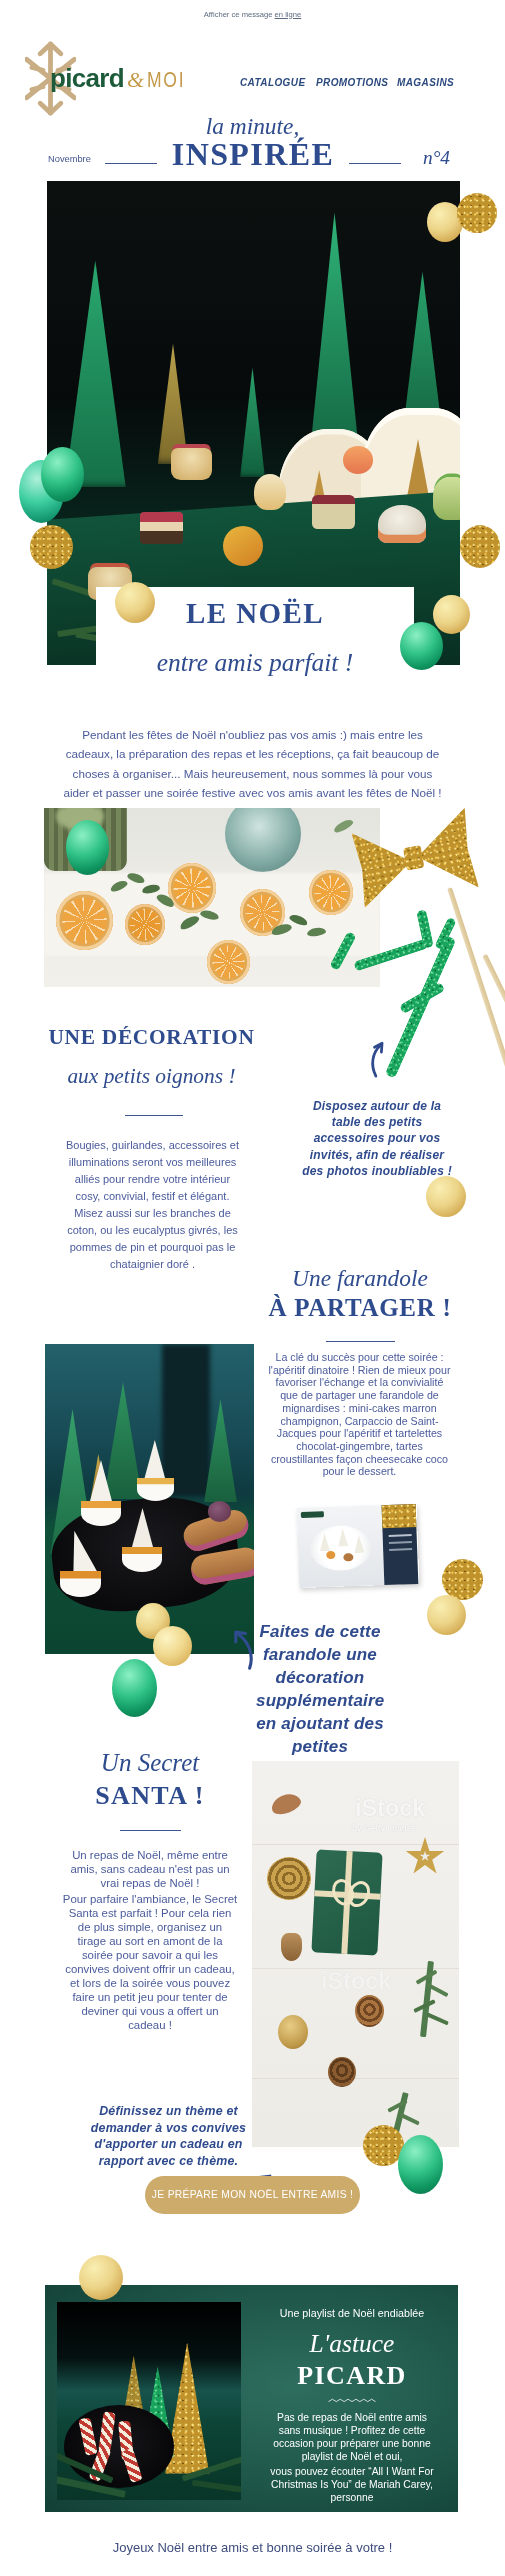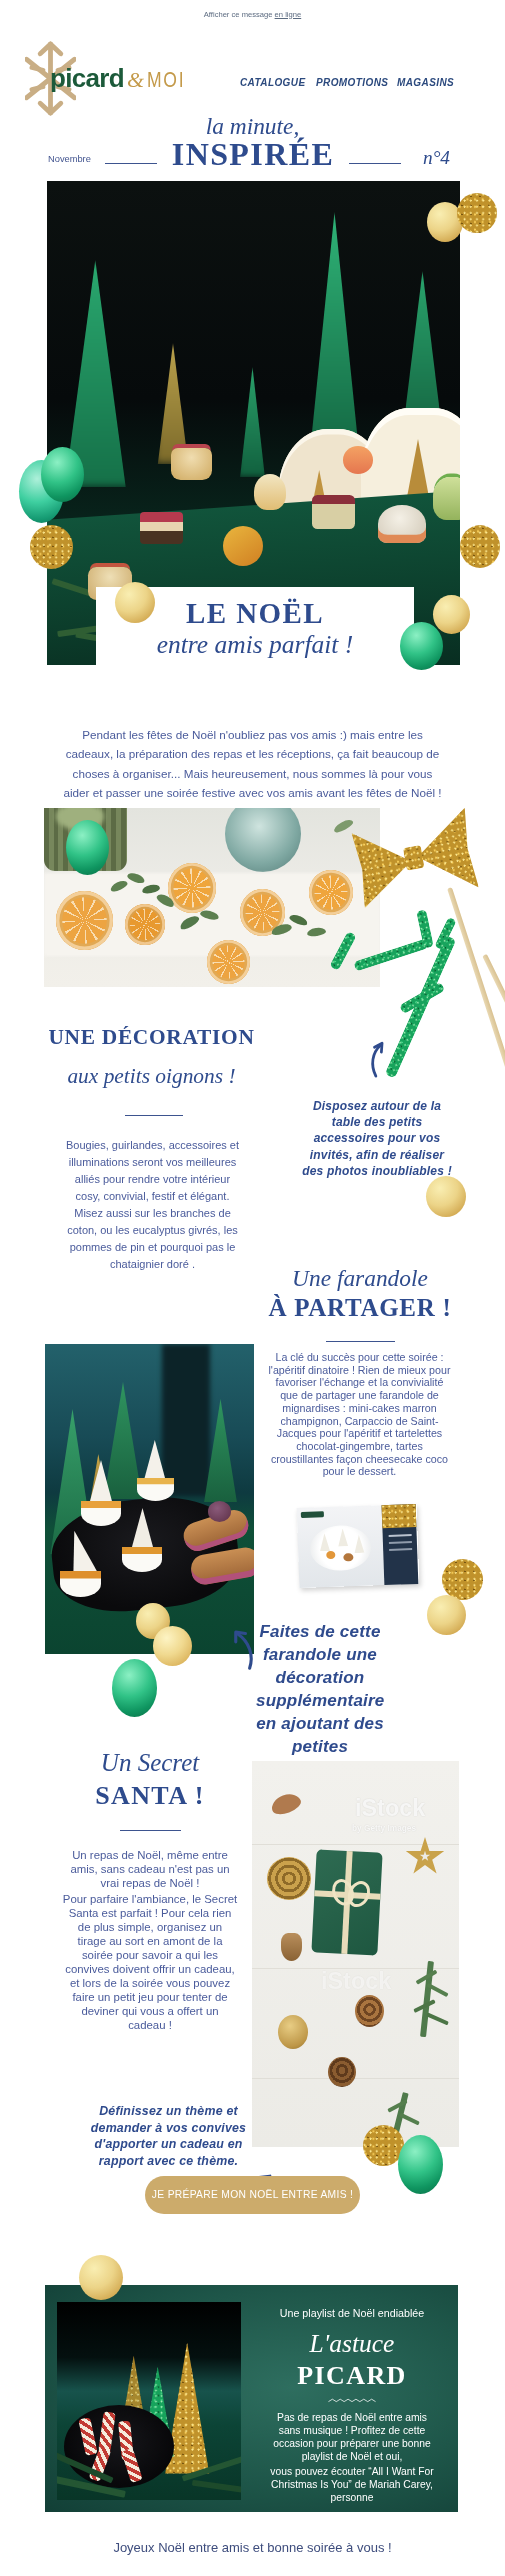--- a/index.html
+++ b/index.html
@@ -117,21 +117,21 @@
 
   <div class="abs disc gold-disc" style="left:427px;top:202px;width:36px;height:40px;"></div>
   <div class="abs disc gold-glitter" style="left:457px;top:193px;width:40px;height:40px;"></div>
   <div class="abs disc teal-bauble" style="left:19.3px;top:460px;width:45px;height:63px;"></div>
   <div class="abs disc green-bauble" style="left:41px;top:447px;width:43px;height:55px;"></div>
   <div class="abs disc gold-glitter" style="left:30px;top:525px;width:43px;height:44px;"></div>
   <div class="abs disc gold-glitter" style="left:460px;top:525px;width:40px;height:43px;"></div>
 
   <div class="abs" style="left:96px;top:587px;width:318px;height:103px;background:#fff;">
     <div class="serif navy center" style="margin-top:9.6px;font-size:29px;font-weight:bold;letter-spacing:1.4px;">LE NOËL</div>
-    <div class="serif navy center" style="margin-top:0;font-size:25.5px;font-style:italic;">entre amis parfait !</div>
+    <div class="serif navy center" style="margin-top:18px;font-size:25.5px;font-style:italic;">entre amis parfait !</div>
   </div>
   <div class="abs disc gold-disc" style="left:115px;top:582px;width:40px;height:41px;"></div>
   <div class="abs disc gold-disc" style="left:433px;top:595px;width:37px;height:39px;"></div>
   <div class="abs disc green-bauble" style="left:400px;top:622px;width:43px;height:48px;"></div>
 
   <div class="abs body-text center" style="left:62px;top:725px;width:381px;font-size:11.7px;line-height:19.3px;">Pendant les fêtes de Noël n'oubliez pas vos amis :) mais entre les cadeaux, la préparation des repas et les réceptions, ça fait beaucoup de choses à organiser... Mais heureusement, nous sommes là pour vous aider et passer une soirée festive avec vos amis avant les fêtes de Noël !</div>
 
   <div class="photo" style="left:44px;top:808px;width:336px;height:179px;background:linear-gradient(180deg,#e3e4de 0%,#ecebe6 40%,#f2f0ea 100%);">
     <div class="abs" style="left:0;top:0;width:83px;height:63px;background:repeating-linear-gradient(90deg,#5c6b45 0 4.8px,#77875c 4.8px 9.6px);border-radius:0 0 11px 11px;filter:blur(0.7px);"></div>
     <div class="abs" style="left:12.4px;top:-5.5px;width:48px;height:27.6px;background:#9fb07e;border-radius:50%;filter:blur(2.1px);"></div>
@@ -328,16 +328,16 @@
       <div class="serif" style="font-size:26px;font-weight:bold;letter-spacing:1.4px;margin-top:2.8px;">PICARD</div>
       <svg width="110" height="11" viewBox="0 0 160 16" style="margin-top:6.9px;">
         <polyline points="2,12 15,4 28,12 41,4 54,12 67,4 80,12 93,4 106,12 119,4 132,12 145,4 158,12" stroke="#ffffff" stroke-width="2.5" fill="none"></polyline>
       </svg>
       <div style="font-size:10.3px;line-height:13px;margin-top:8.3px;width:172px;">Pas de repas de Noël entre amis sans musique ! Profitez de cette occasion pour préparer une bonne playlist de Noël et oui,</div>
       <div style="font-size:10.3px;line-height:13px;margin-top:2px;width:172px;">vous pouvez écouter “All I Want For Christmas Is You” de Mariah Carey, personne</div>
     </div>
   </div>
   <div class="abs disc gold-disc" style="left:79px;top:2255px;width:44px;height:45px;"></div>
 
-  <div class="abs center" style="left:0;top:2540px;width:505px;font-size:13px;color:#3e4d7d;">Joyeux Noël entre amis et bonne soirée à vous !</div>
+  <div class="abs center" style="left:0;top:2540px;width:505px;font-size:13px;color:#3e4d7d;">Joyeux Noël entre amis et bonne soirée à votre !</div>
 
 </div>
 
 
 </body></html>

